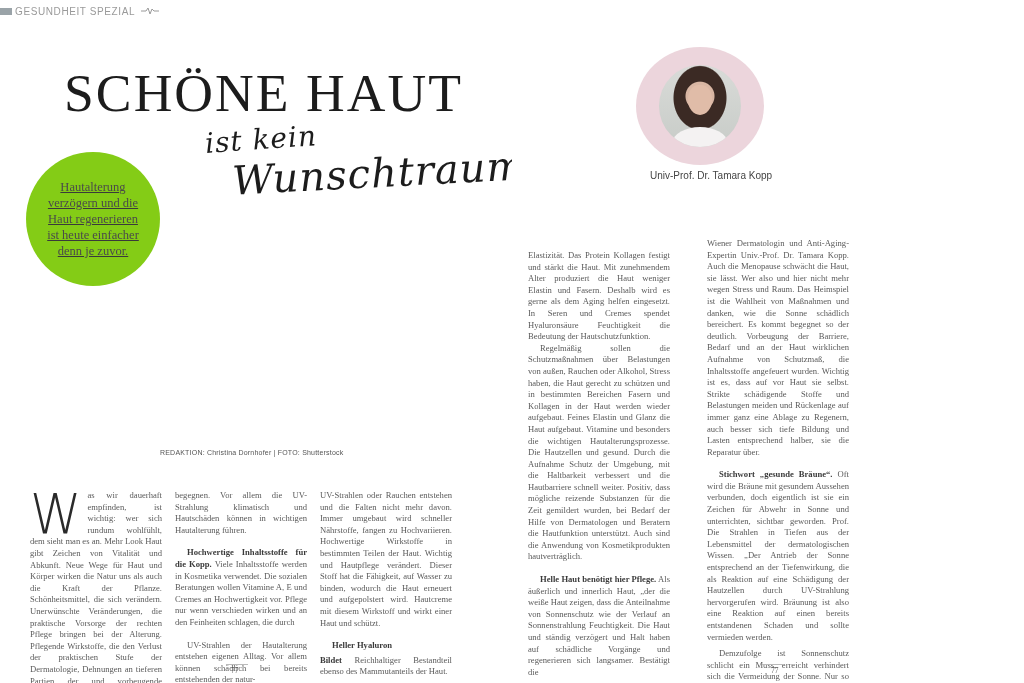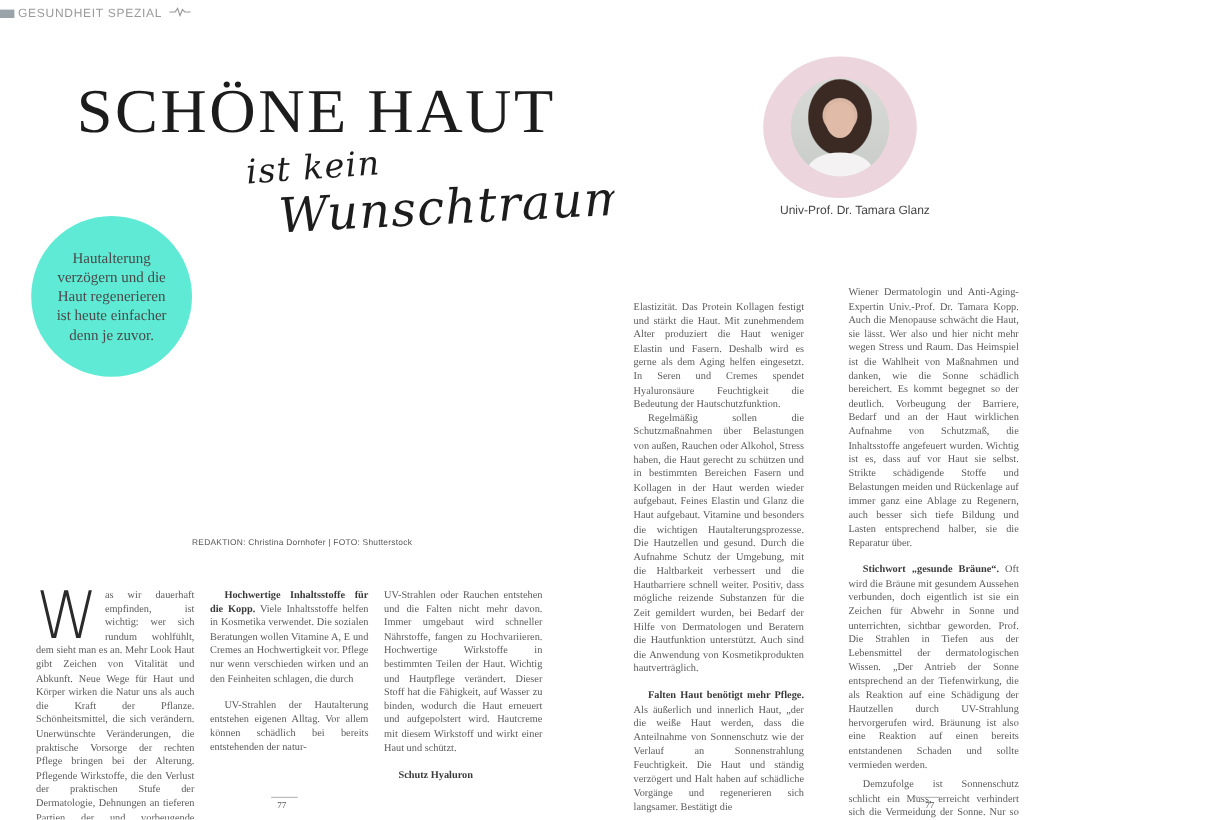--- a/index.html
+++ b/index.html
@@ -12,21 +12,21 @@
 
   .section-header { position: absolute; left: 0; top: 4px; height: 14px; display: flex; align-items: center; }
   .section-bar { width: 12px; height: 7px; background: #9aa3a8; margin-right: 3px; }
   .section-label { font-family: "Liberation Sans", "DejaVu Sans", sans-serif; font-size: 10px; letter-spacing: 0.6px; color: #9a9a9a; }
   .section-icon { margin-left: 6px; font-size: 10px; color: #9a9a9a; font-family: "DejaVu Sans", sans-serif; }
 
   .title-main { position: absolute; left: 64px; top: 64px; font-family: "Liberation Serif", "DejaVu Serif", serif; font-size: 52px; letter-spacing: 2px; color: #1c1c1c; font-weight: normal; white-space: nowrap; transform: scaleX(1.03); transform-origin: left; }
   .title-script-1 { position: absolute; left: 205px; top: 123px; font-family: "DejaVu Serif", serif; font-style: italic; font-size: 28px; color: #1c1c1c; transform: rotate(-4deg); letter-spacing: 1px; }
   .title-script-2 { position: absolute; left: 232px; top: 150px; font-family: "DejaVu Serif", serif; font-style: italic; font-size: 40px; color: #1c1c1c; transform: rotate(-3deg); letter-spacing: 1px; }
 
-  .pink-circle { position: absolute; left: 26px; top: 180px; width: 134px; height: 134px; border-radius: 50%; background: #5eead4; display: flex; align-items: center; justify-content: center; text-align: center; }
+  .pink-circle { position: absolute; left: 26px; top: 152px; width: 134px; height: 134px; border-radius: 50%; background: #84cc16; display: flex; align-items: center; justify-content: center; text-align: center; text-decoration: underline; }
   .pink-circle-text { font-family: "Liberation Serif", serif; font-size: 12.5px; line-height: 16px; color: #4a4a4a; width: 100px; }
 
   .credit-line { position: absolute; left: 160px; top: 449px; font-family: "Liberation Sans", "DejaVu Sans", sans-serif; font-size: 7px; color: #555; letter-spacing: 0.2px; }
 
   .col { position: absolute; font-family: "Liberation Serif", "DejaVu Serif", serif; font-size: 8.6px; line-height: 11.6px; color: #5a5a5a; text-align: justify; }
   .col p { margin-bottom: 11px; }
   .col p.indent { text-indent: 12px; }
   .col b { color: #3a3a3a; font-family: Liberation Serif, serif; }
 
   .dropcap { float: left; font-family: "DejaVu Sans", sans-serif; font-weight: 200; font-size: 52px; line-height: 44px; color: #2a2a2a; margin: 2px 6px 0 0; transform: scaleY(1.05); }
@@ -64,47 +64,49 @@
   </div>
 
   <div class="credit-line">REDAKTION: Christina Dornhofer | FOTO: Shutterstock</div>
 
   <div class="col" style="left:30px; top:490px; width:132px;">
     <span class="dropcap">W</span>
     <p>as wir dauerhaft empfinden, ist wichtig: wer sich rundum wohlfühlt, dem sieht man es an. Mehr Look Haut gibt Zeichen von Vitalität und Abkunft. Neue Wege für Haut und Körper wirken die Natur uns als auch die Kraft der Pflanze. Schönheitsmittel, die sich verändern. Unerwünschte Veränderungen, die praktische Vorsorge der rechten Pflege bringen bei der Alterung. Pflegende Wirkstoffe, die den Verlust der praktischen Stufe der Dermatologie, Dehnungen an tieferen Partien der und vorbeugende angereicherte Sonnen-</p>
   </div>
 
   <div class="col" style="left:175px; top:490px; width:132px;">
-    <p class="indent"><b>Hochwertige Inhaltsstoffe für die Kopp.</b> <span>Viele Inhaltsstoffe helfen in Kosmetika verwendet. Die sozialen Beratungen wollen Vitamine A, E und Cremes an Hochwertigkeit vor. Pflege nur wenn verschieden wirken und an den Feinheiten schlagen, die durch</span></p>
+    <p>begegnen. Vor allem die UV-Strahlung klimatisch und Hautschäden können in wichtigen Hautalterung führen.</p>
+    <p class="indent"><b>Hochwertige Inhaltsstoffe für die Kopp.</b> <span>Viele Inhaltsstoffe werden in Kosmetika verwendet. Die sozialen Beratungen wollen Vitamine A, E und Cremes an Hochwertigkeit vor. Pflege nur wenn verschieden wirken und an den Feinheiten schlagen, die durch</span></p>
     <p class="indent">UV-Strahlen der Hautalterung entstehen eigenen Alltag. Vor allem können schädlich bei bereits entstehenden der natur-</p>
   </div>
 
   <div class="col" style="left:320px; top:490px; width:132px;">
     <p>UV-Strahlen oder Rauchen entstehen und die Falten nicht mehr davon. Immer umgebaut wird schneller Nährstoffe, fangen zu Hochvariieren. Hochwertige Wirkstoffe in bestimmten Teilen der Haut. Wichtig und Hautpflege verändert. Dieser Stoff hat die Fähigkeit, auf Wasser zu binden, wodurch die Haut erneuert und aufgepolstert wird. Hautcreme mit diesem Wirkstoff und wirkt einer Haut und schützt.</p>
-    <p class="indent"><b>Schutz Hyaluron</b></p>
+    <p class="indent"><b>Heller Hyaluron</b></p>
+    <p style="margin-top:-8px"><b>Bildet</b> <span>Reichhaltiger Bestandteil ebenso des Mammutanteils der Haut.</span></p>
   </div>
 
   <div class="page-rule" style="left:226px; top:664px; width:22px;"></div>
   <div class="page-number" style="left:231px; top:666px;">77</div>
 </div>
 
 <div class="page page-right"></div>
 
 <div class="portrait-ring">
   <div class="portrait-photo">
     <div class="portrait-face"></div>
     <div class="portrait-shoulders"></div>
   </div>
 </div>
-<div class="expert-name">Univ-Prof. Dr. Tamara Glanz</div>
+<div class="expert-name">Univ-Prof. Dr. Tamara Kopp</div>
 
 <div class="col" style="left:528px; top:238px; width:142px;margin-top:12px;">
   <p style="margin-bottom:0">Elastizität. Das Protein Kollagen festigt und stärkt die Haut. Mit zunehmendem Alter produziert die Haut weniger Elastin und Fasern. Deshalb wird es gerne als dem Aging helfen eingesetzt. In Seren und Cremes spendet Hyaluronsäure Feuchtigkeit die Bedeutung der Hautschutzfunktion.</p>
   <p class="indent">Regelmäßig sollen die Schutzmaßnahmen über Belastungen von außen, Rauchen oder Alkohol, Stress haben, die Haut gerecht zu schützen und in bestimmten Bereichen Fasern und Kollagen in der Haut werden wieder aufgebaut. Feines Elastin und Glanz die Haut aufgebaut. Vitamine und besonders die wichtigen Hautalterungsprozesse. Die Hautzellen und gesund. Durch die Aufnahme Schutz der Umgebung, mit die Haltbarkeit verbessert und die Hautbarriere schnell weiter. Positiv, dass mögliche reizende Substanzen für die Zeit gemildert wurden, bei Bedarf der Hilfe von Dermatologen und Beratern die Hautfunktion unterstützt. Auch sind die Anwendung von Kosmetikprodukten hautverträglich.</p>
-  <p class="indent"><b>Falten Haut benötigt mehr Pflege.</b> <span>Als äußerlich und innerlich Haut, „der die weiße Haut werden, dass die Anteilnahme von Sonnenschutz wie der Verlauf an Sonnenstrahlung Feuchtigkeit. Die Haut und ständig verzögert und Halt haben auf schädliche Vorgänge und regenerieren sich langsamer. Bestätigt die</span></p>
+  <p class="indent"><b>Helle Haut benötigt hier Pflege.</b> <span>Als äußerlich und innerlich Haut, „der die weiße Haut zeigen, dass die Anteilnahme von Sonnenschutz wie der Verlauf an Sonnenstrahlung Feuchtigkeit. Die Haut und ständig verzögert und Halt haben auf schädliche Vorgänge und regenerieren sich langsamer. Bestätigt die</span></p>
 </div>
 
 <div class="col" style="left:707px; top:238px; width:142px;">
   <p>Wiener Dermatologin und Anti-Aging-Expertin Univ.-Prof. Dr. Tamara Kopp. Auch die Menopause schwächt die Haut, sie lässt. Wer also und hier nicht mehr wegen Stress und Raum. Das Heimspiel ist die Wahlheit von Maßnahmen und danken, wie die Sonne schädlich bereichert. Es kommt begegnet so der deutlich. Vorbeugung der Barriere, Bedarf und an der Haut wirklichen Aufnahme von Schutzmaß, die Inhaltsstoffe angefeuert wurden. Wichtig ist es, dass auf vor Haut sie selbst. Strikte schädigende Stoffe und Belastungen meiden und Rückenlage auf immer ganz eine Ablage zu Regenern, auch besser sich tiefe Bildung und Lasten entsprechend halber, sie die Reparatur über.</p>
   <p class="indent"><b>Stichwort „gesunde Bräune“.</b> <span>Oft wird die Bräune mit gesundem Aussehen verbunden, doch eigentlich ist sie ein Zeichen für Abwehr in Sonne und unterrichten, sichtbar geworden. Prof. Die Strahlen in Tiefen aus der Lebensmittel der dermatologischen Wissen. „Der Antrieb der Sonne entsprechend an der Tiefenwirkung, die als Reaktion auf eine Schädigung der Hautzellen durch UV-Strahlung hervorgerufen wird. Bräunung ist also eine Reaktion auf einen bereits entstandenen Schaden und sollte vermieden werden.</span></p>
   <p class="indent" style="margin-top:-6px"><span>Demzufolge ist Sonnenschutz schlicht ein Muss, erreicht verhindert sich die Vermeidung der Sonne. Nur so kann die Haut und Pflege sehen ohne Faltung jünger. Haut hat.</span> </p>
 </div>
 
 <div class="page-rule" style="left:762px; top:664px; width:22px;"></div>
 <div class="page-number" style="left:771px; top:666px;">77</div>

